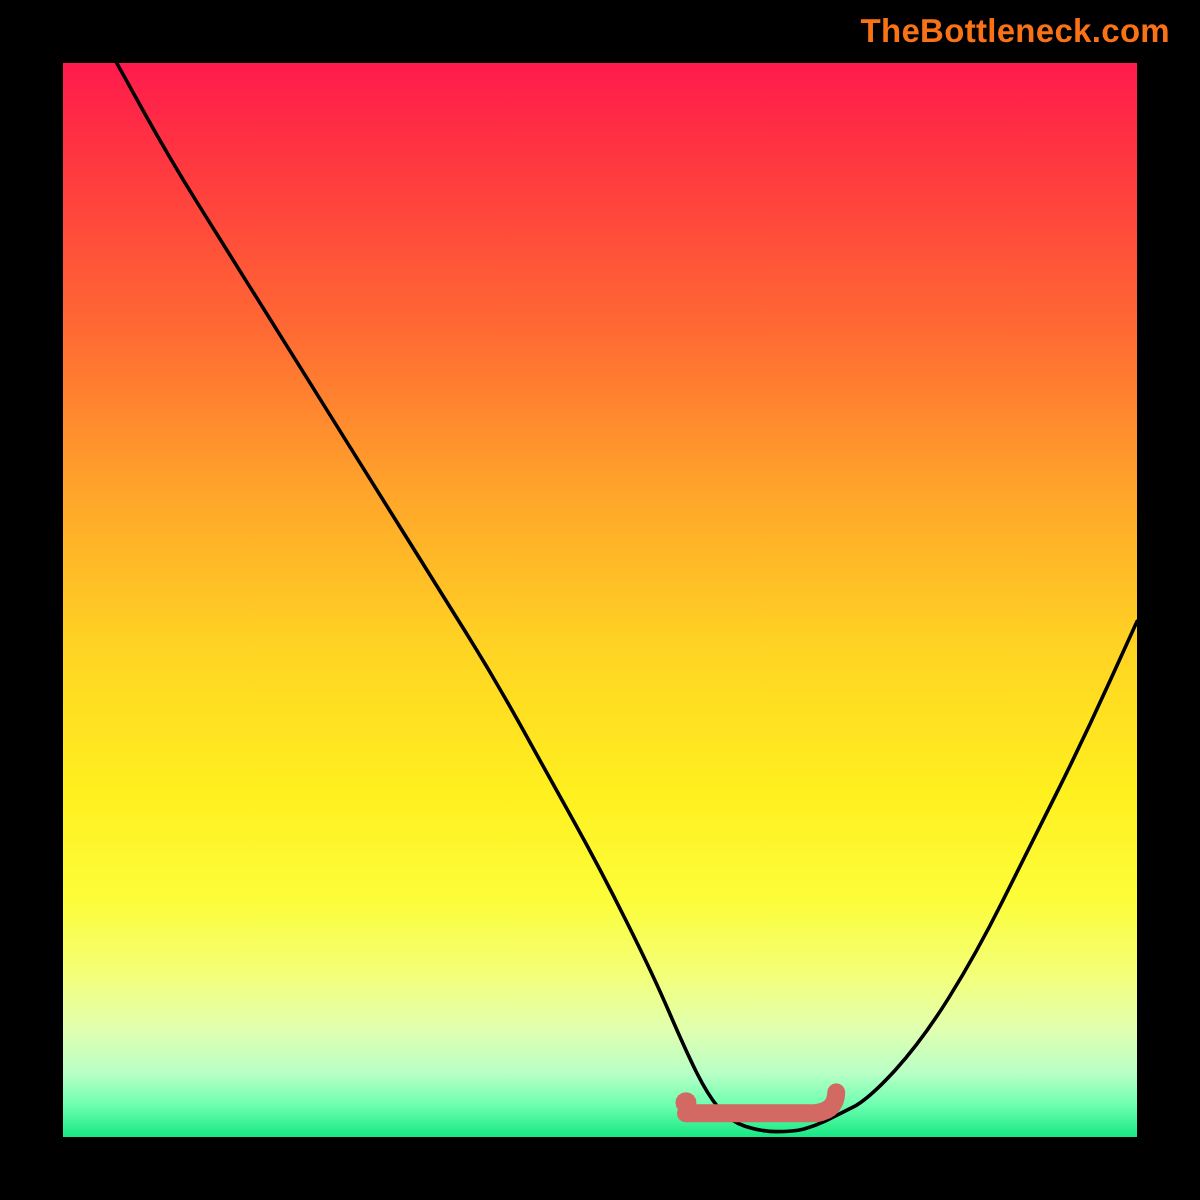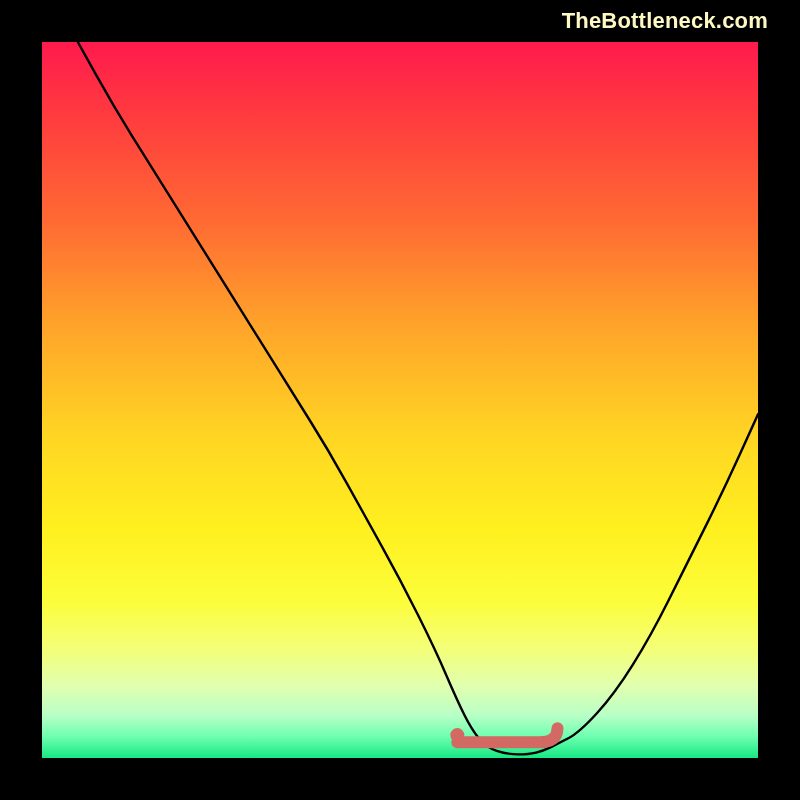--- a/index.html
+++ b/index.html
@@ -39,25 +39,25 @@
     );
   }
   .svg-layer {
     position: absolute;
     left: 0; top: 0;
     width: 716px; height: 716px;
   }
   .watermark {
     position: absolute;
     top: 8px;
-    right: 32px;
+    right: 20px;
     font-family: Arial, Helvetica, sans-serif;
     font-size: 22px;
     font-weight: 600;
-    color: #fef9c3;
+    color: #f97316;
     letter-spacing: 0.2px;
     text-align: center;
   }
 </style>
 </head>
 <body>
 
 <div class="frame">
   <div class="watermark">TheBottleneck.com</div>
 

